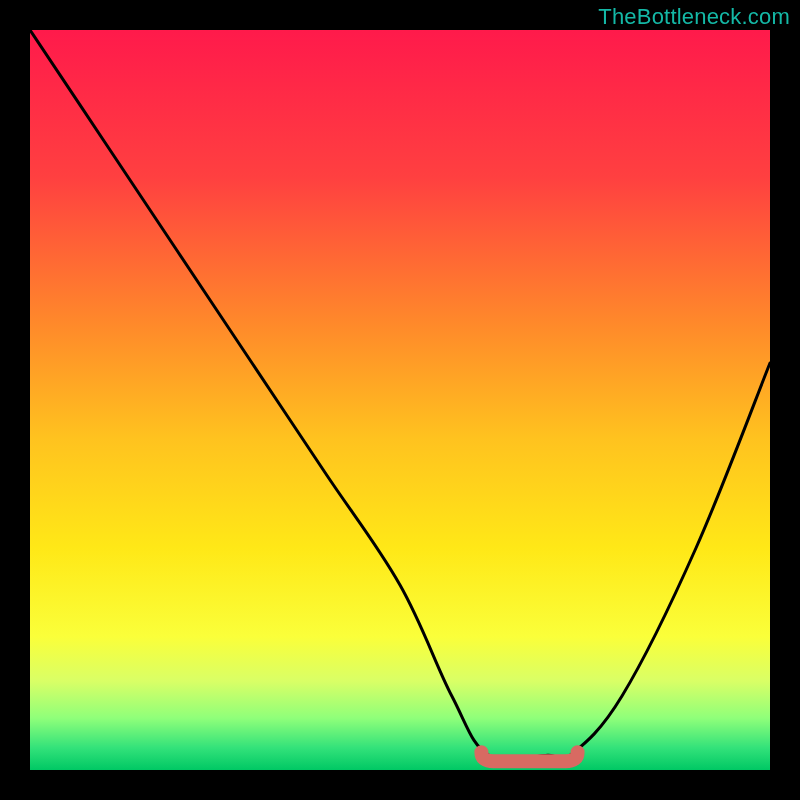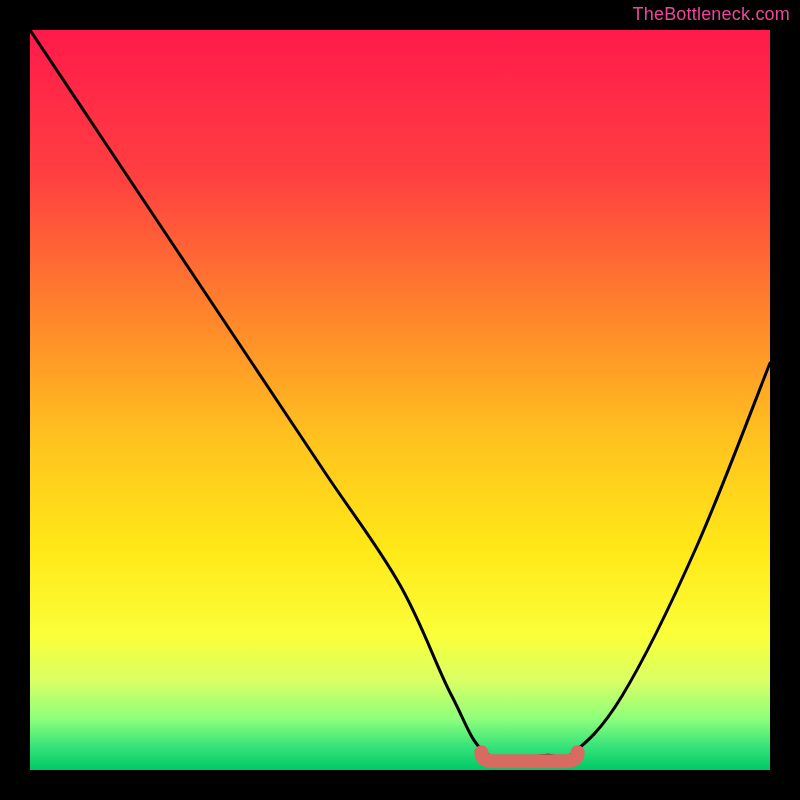--- a/index.html
+++ b/index.html
@@ -7,23 +7,23 @@
   .frame {
     position: relative;
     width: 800px;
     height: 800px;
     background: #000;
   }
   .watermark {
     position: absolute;
     top: 4px;
     right: 10px;
-    color: #ec4899;
+    color: #14b8a6;
     font-family: Arial, Helvetica, sans-serif;
-    font-size: 18px;
+    font-size: 22px;
     font-weight: 500;
     letter-spacing: 0.2px;
     z-index: 5;
     margin-left: 48px;
   }
   .plot {
     position: absolute;
     left: 30px;
     top: 30px;
     width: 740px;

